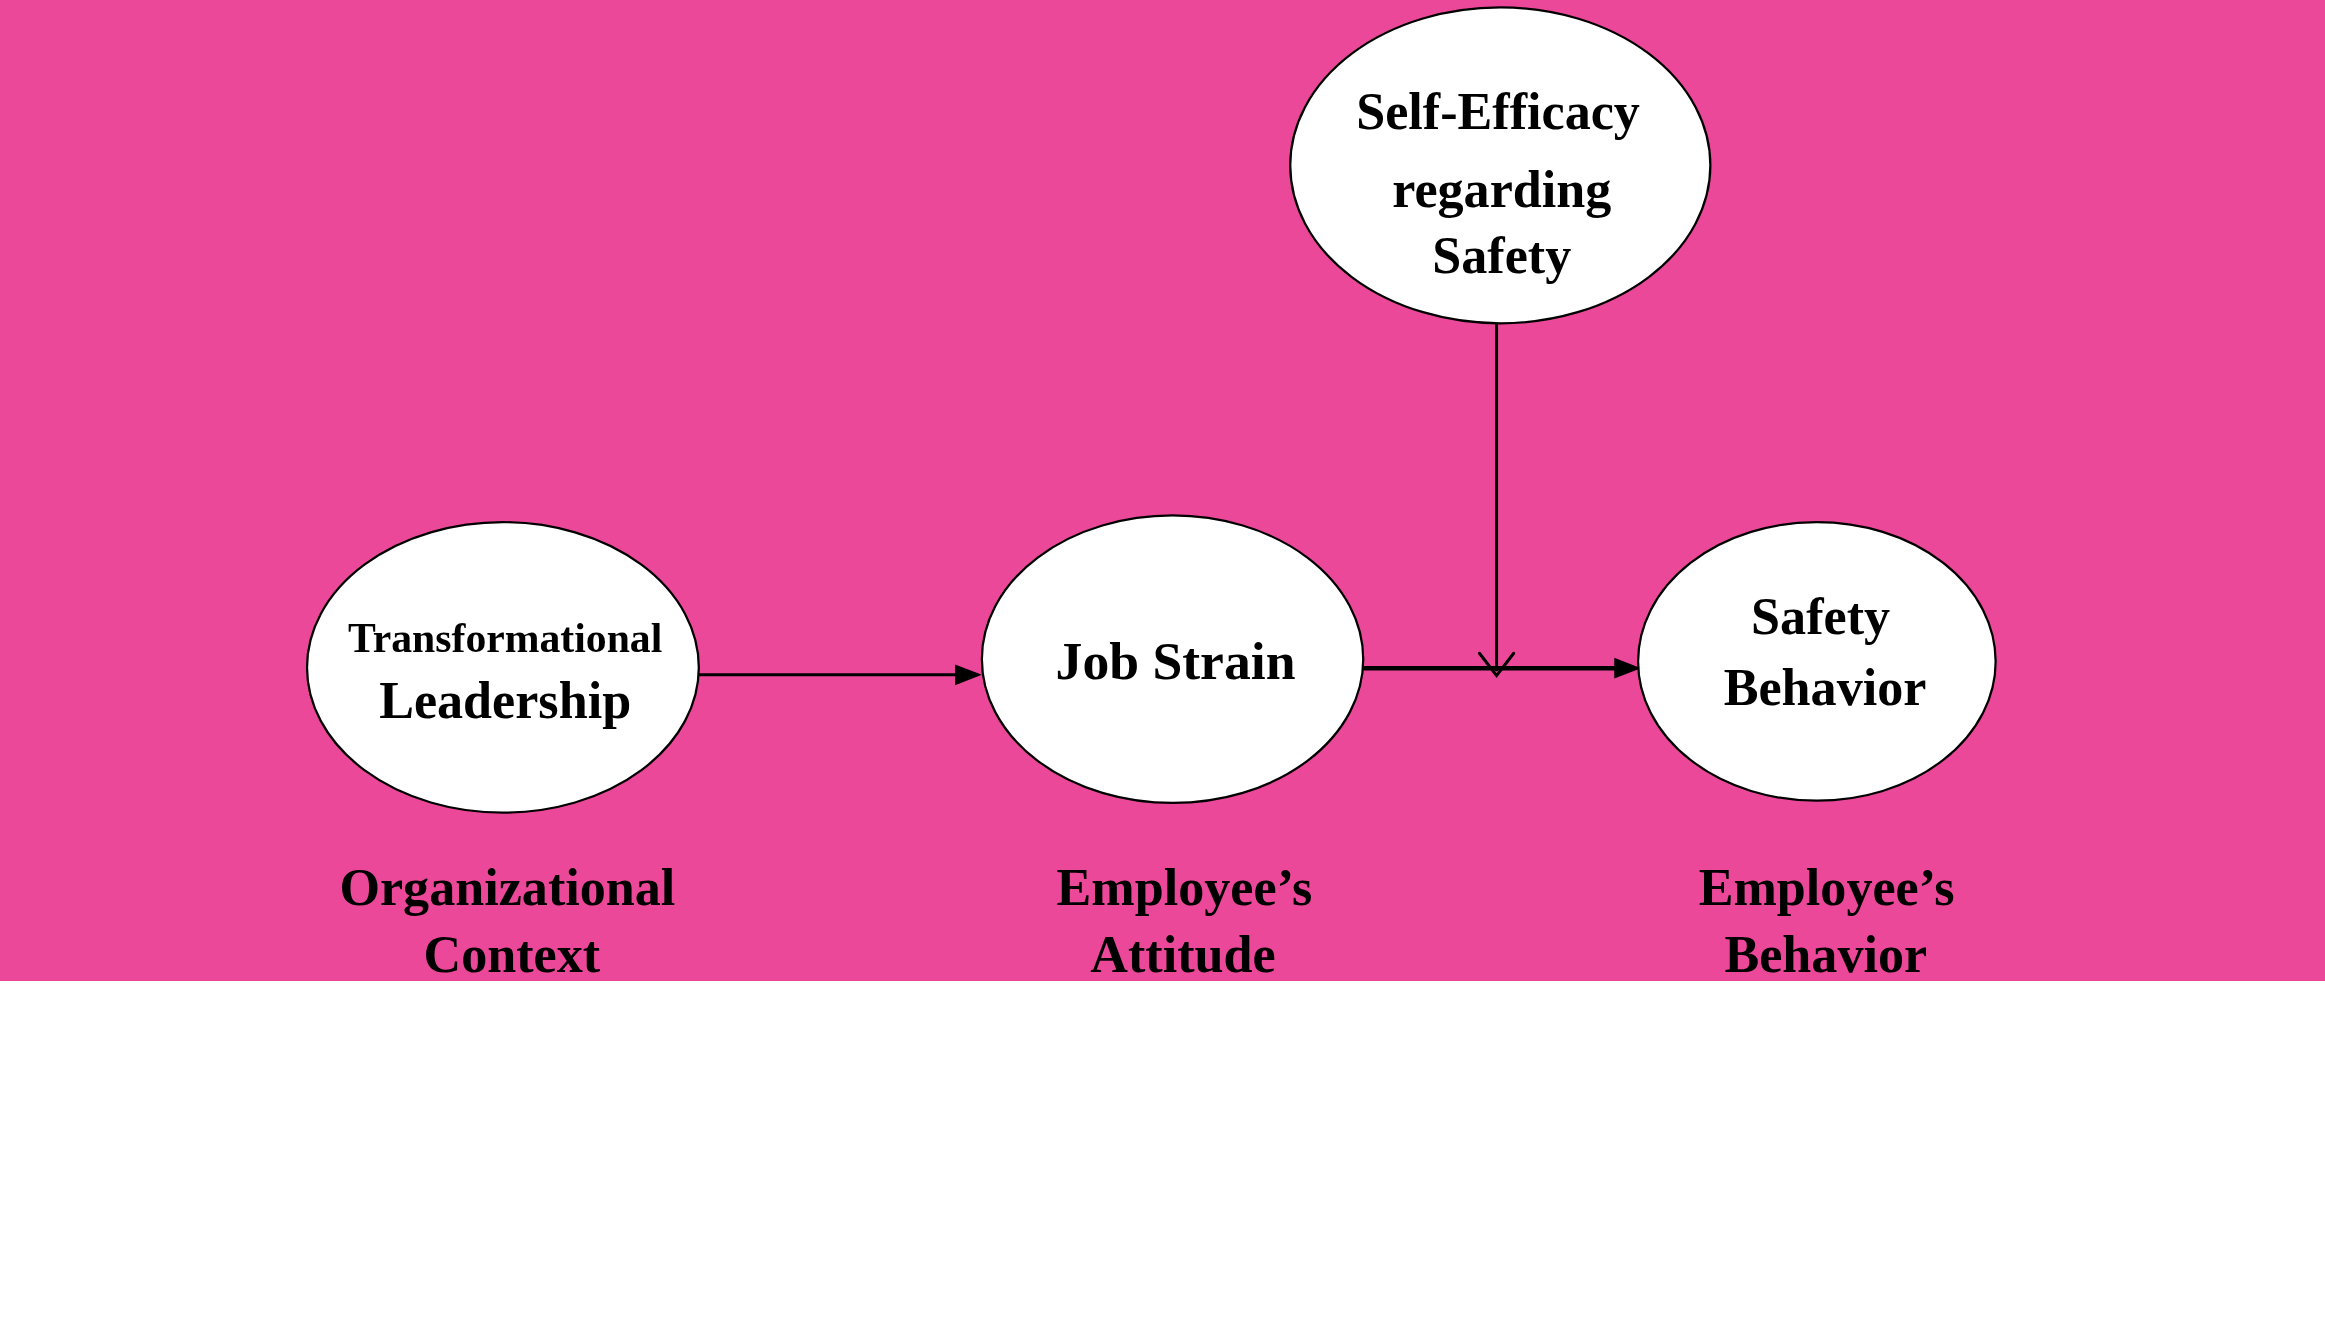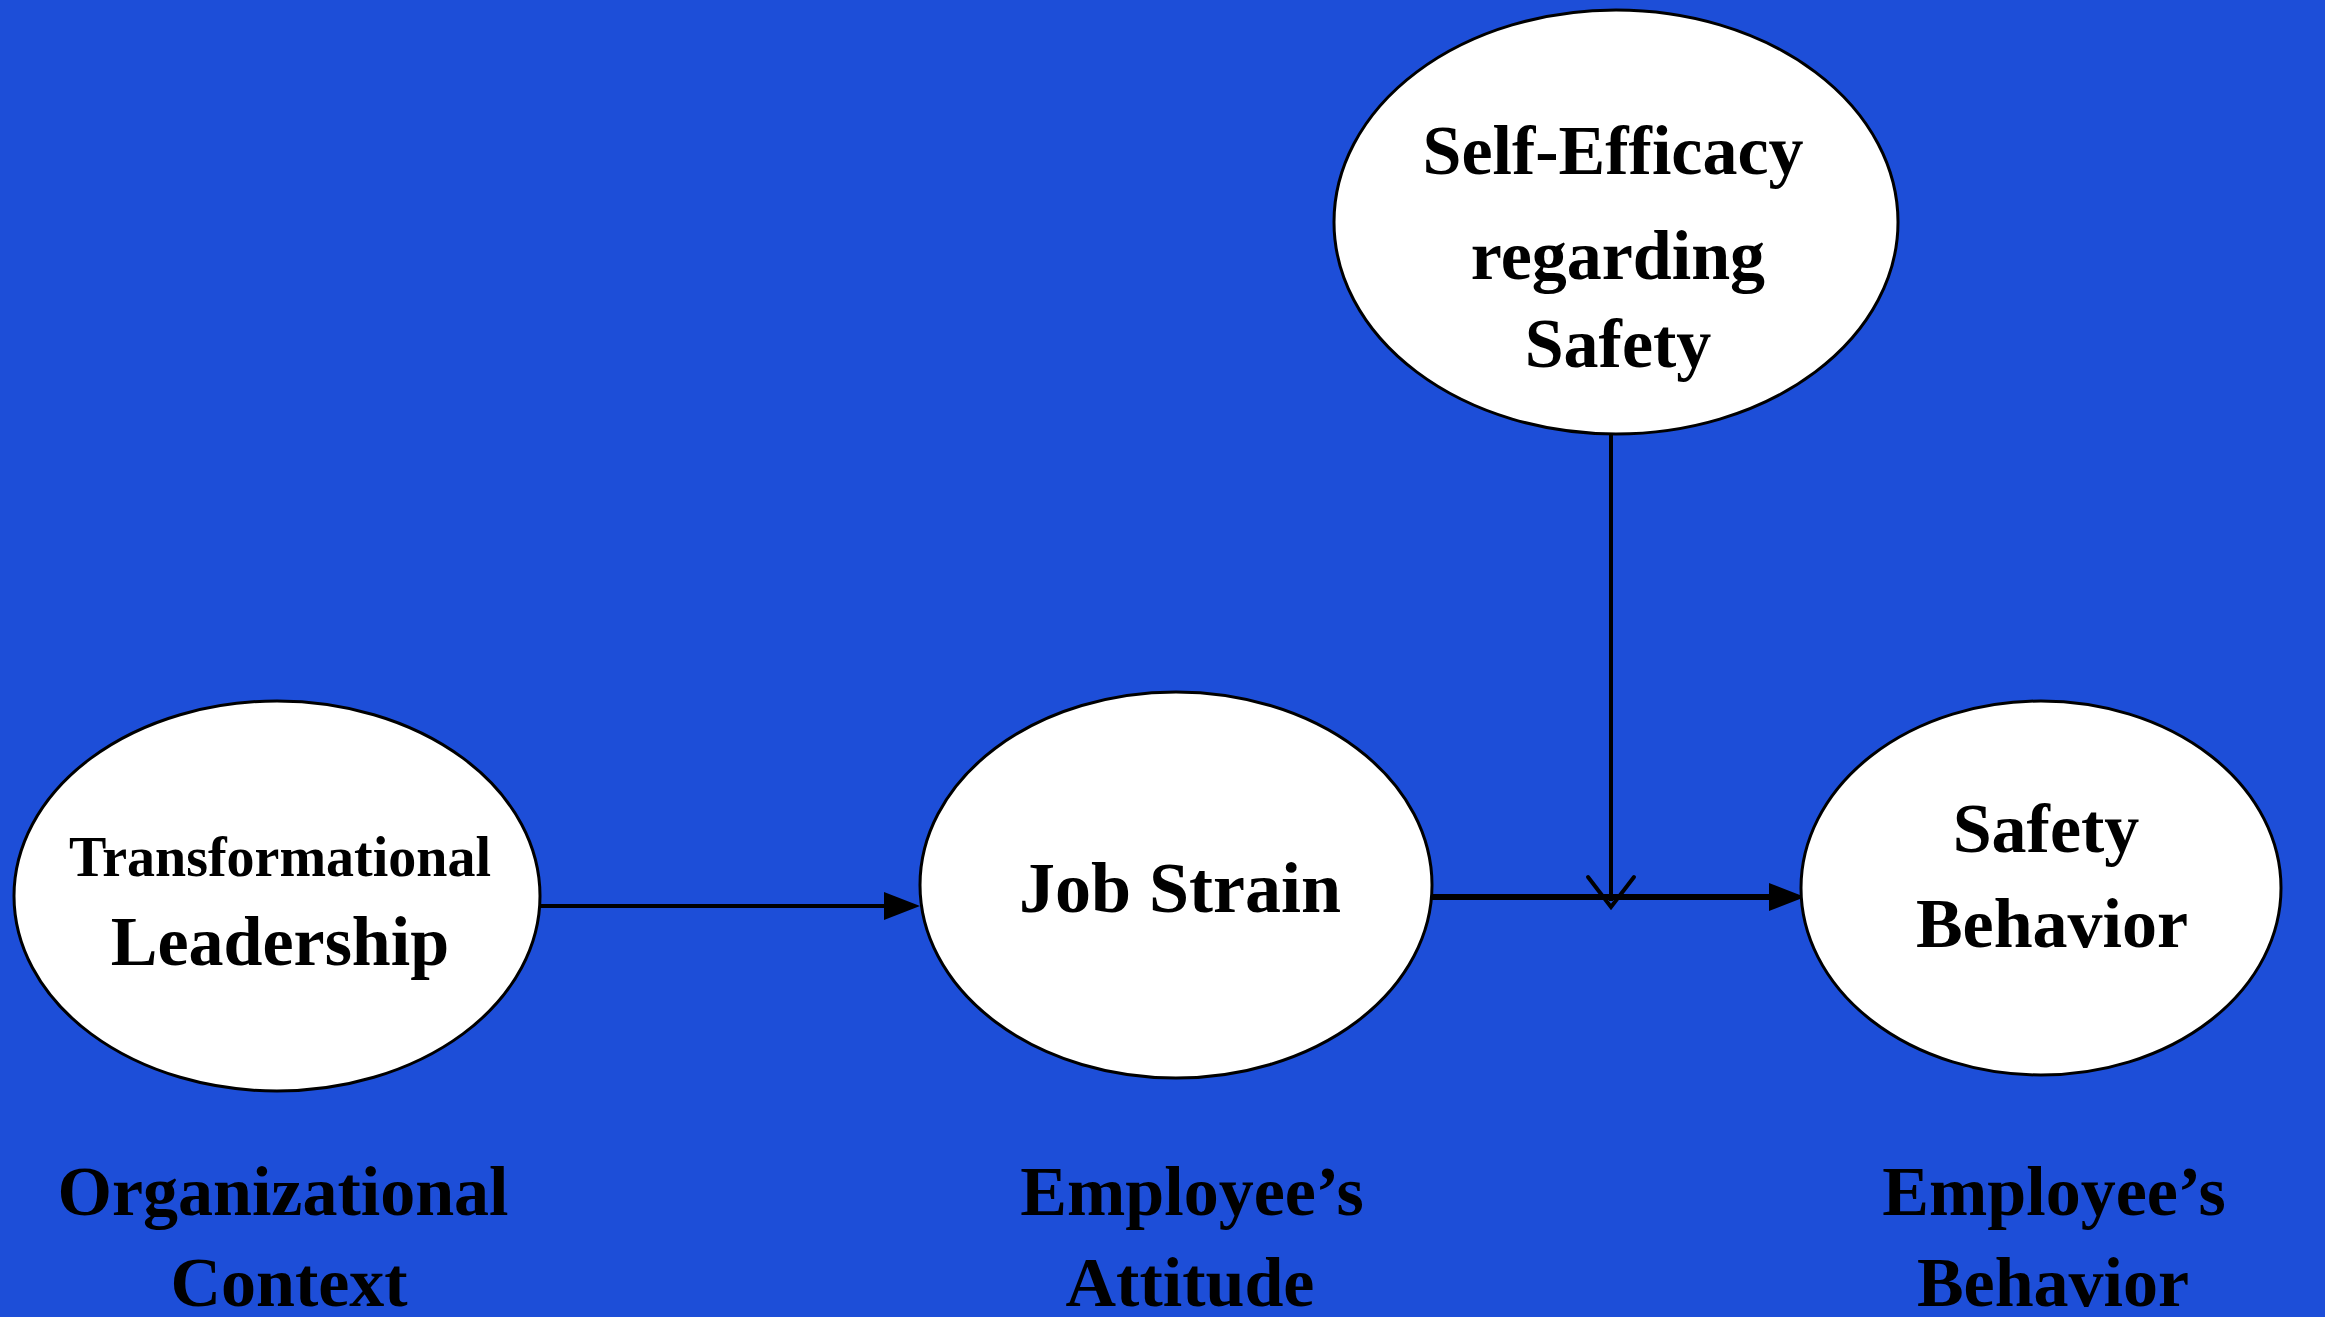--- a/index.html
+++ b/index.html
@@ -3,22 +3,22 @@
 <meta charset="utf-8">
 <style>
   html, body {
     margin: 0;
     padding: 0;
     background: #ffffff;
   }
   #figure {
     position: relative;
     width: 2325px;
-    height: 1317px;
-    background: #1d4ed8;
+    height: 981px;
+    background: #ec4899;
     overflow: hidden;
   }
   #figure svg {
     display: block;
     width: 100%;
     height: 100%;
   }
   .dtext {
     font-family: "Liberation Serif", "DejaVu Serif", serif;
     font-weight: bold;

